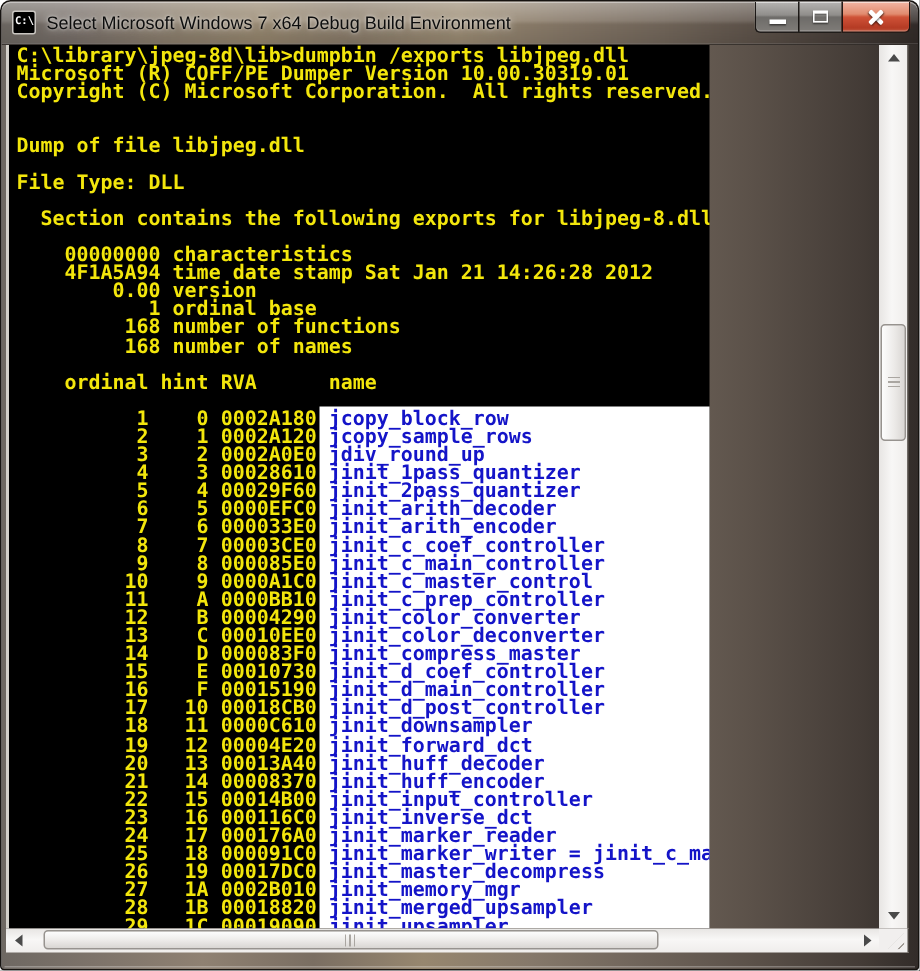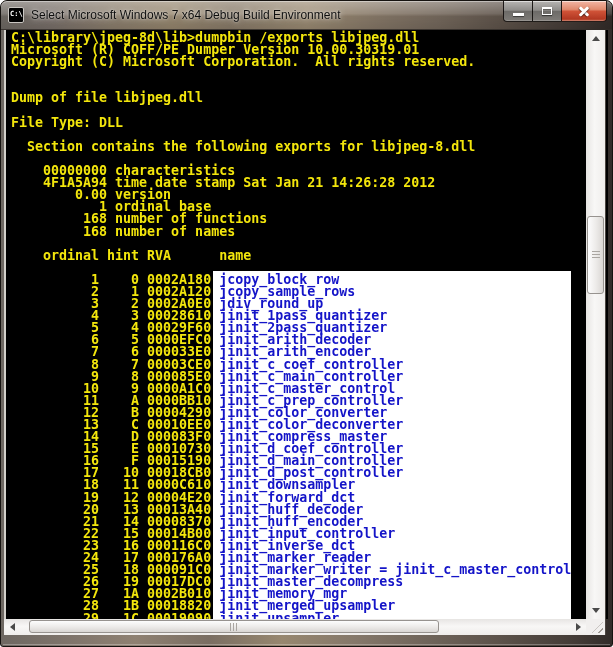--- a/index.html
+++ b/index.html
@@ -69,21 +69,21 @@
   .glyph-max { width:10px; height:8px; border:1px solid #fff; border-top-width:2px;
                box-shadow:0 1px 1px rgba(0,0,0,0.5), inset 0 1px 1px rgba(0,0,0,0.35); }
   .glyph-close { position:relative; width:14px; height:11px; }
   .glyph-close i { content:""; position:absolute; left:1px; top:4px; width:12px; height:3px;
                    background:#fff; border-radius:1px; box-shadow:0 1px 1px rgba(0,0,0,0.45); }
   .glyph-close i.a { transform:rotate(45deg); }
   .glyph-close i.b { transform:rotate(-45deg); }
 
   
   .console {
-    position:absolute; left:3px; top:29px; width:604px; height:589px;
+    position:absolute; left:3px; top:29px; width:469px; height:589px;
     background:#000; border-left:2px solid #d3d0ca;
     overflow:hidden;
   }
   .selection-block { position:absolute; background:#ffffff; }
   .console pre {
     position:absolute; left:0; top:0; margin:0; padding:2px 0 0 5px;
     font-family:"DejaVu Sans Mono", monospace;
     font-weight:bold; font-size:13.3px; line-height:12.1px;
     color:#f3e60c; white-space:pre;
   }

